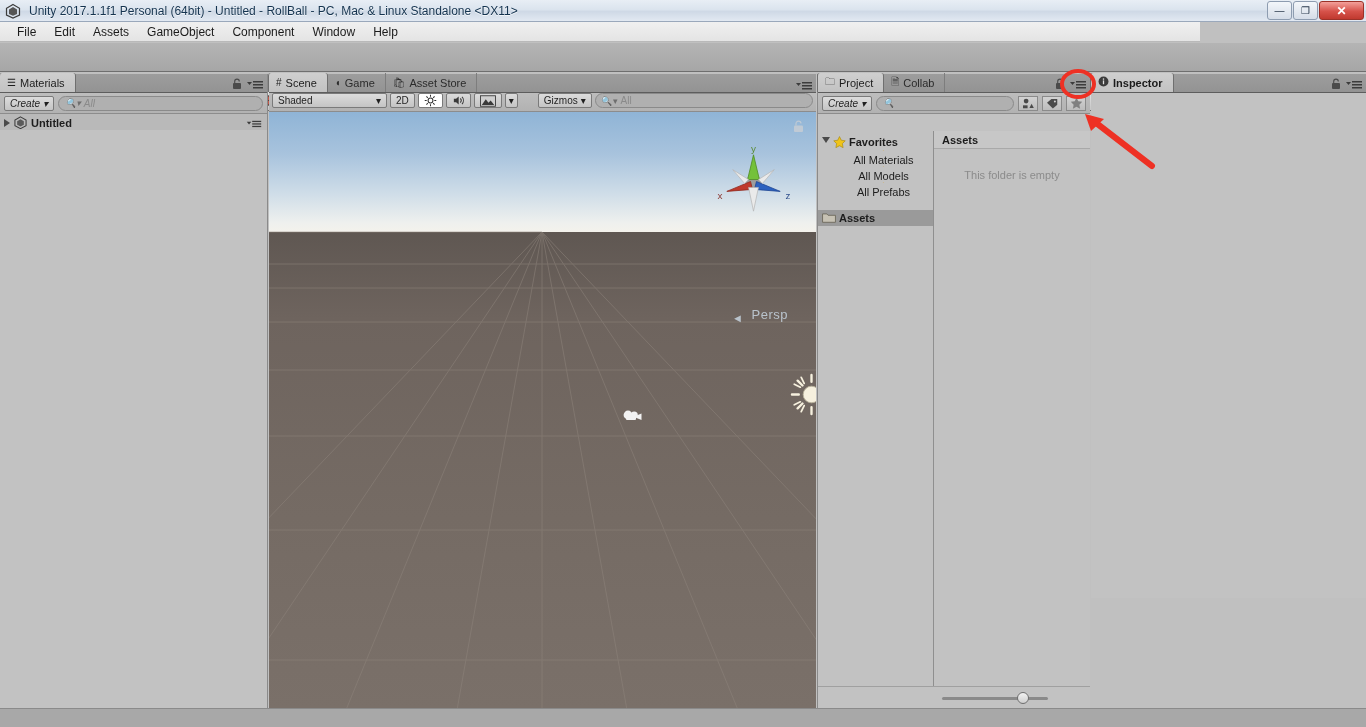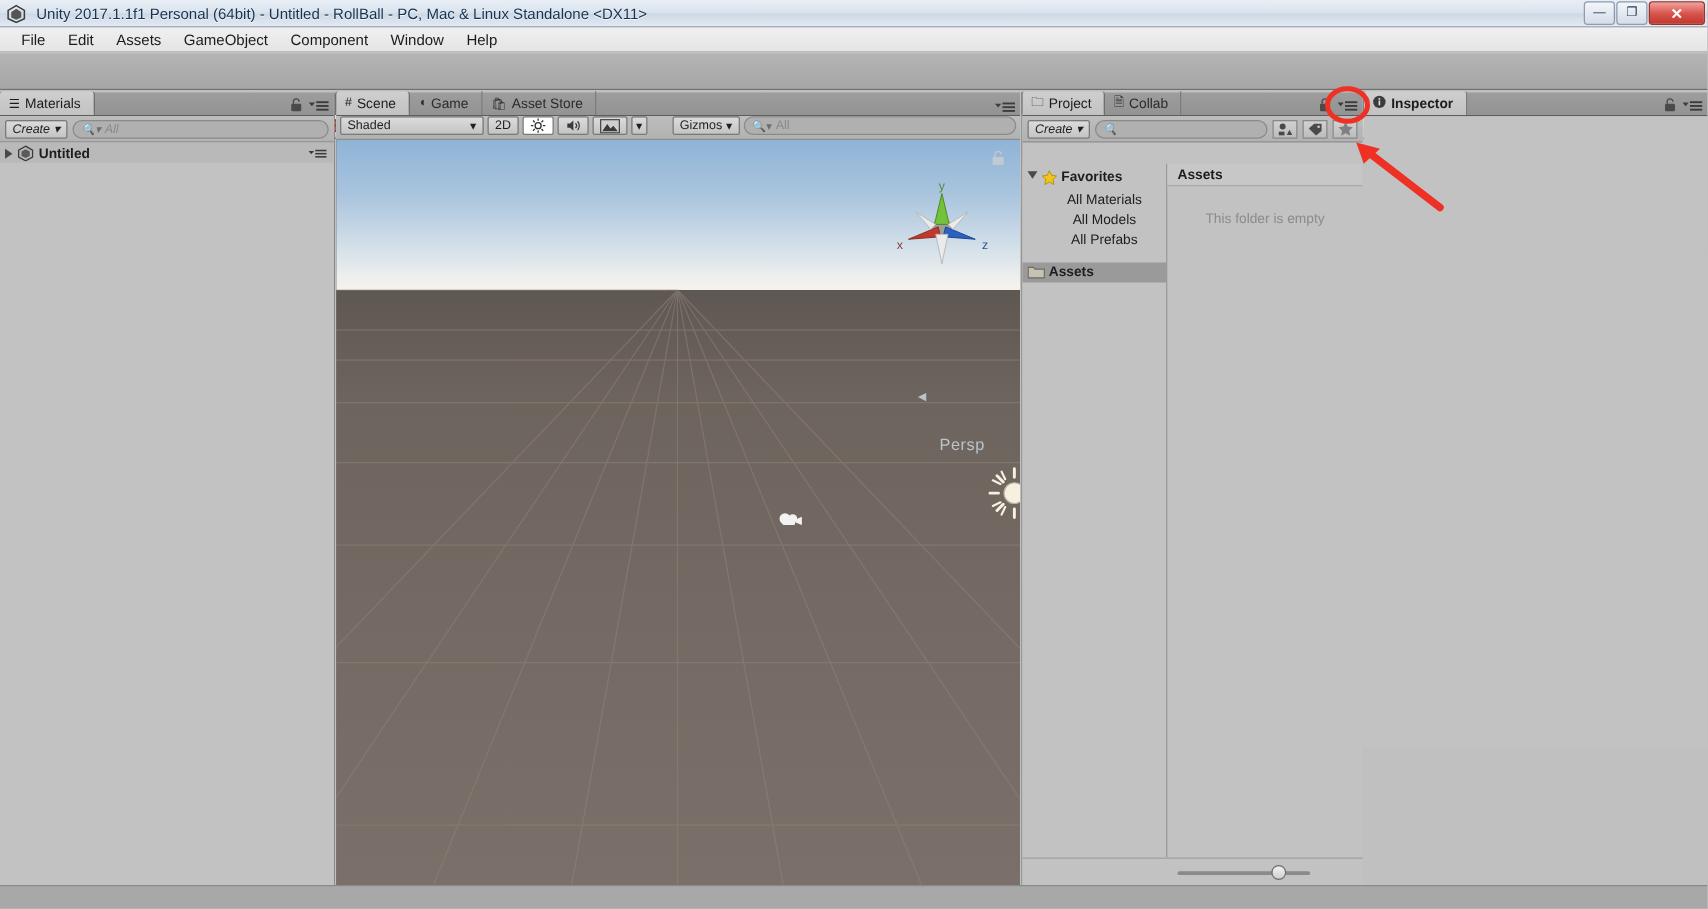--- a/index.html
+++ b/index.html
@@ -36,21 +36,21 @@
   }
   .winbtn.close {
     width:45px;
     background: linear-gradient(to bottom,#f3a09a,#d6524a 55%,#c0392f);
     border-color:#9b3229; color:#fff; font-weight:bold; font-size:12px;
   }
   .winbtn .glyph { line-height:1; }
 
   
   .menubar {
-    position:absolute; left:0; top:22px; width:1366px; height:20px;
+    position:absolute; left:0; top:22px; width:1200px; height:20px;
     background:linear-gradient(to bottom,#f0f0f0,#e4e4e4);
     border-bottom:1px solid #b9b9b9;
     display:flex; align-items:center; padding-left:8px;
   }
   .menuitem {
     padding:2px 9px; font-size:12px; color:#1b1b1b; cursor:default;
     font-family:"Liberation Sans", sans-serif;
   }
 
   
@@ -179,21 +179,20 @@
     position:absolute; left:0; top:120px; width:100%; bottom:0;
     background:linear-gradient(to bottom,#5f5752 0%,#6e645e 18%,#756b64 60%,#7a7069 100%);
   }
   .grid { position:absolute; left:0; top:118px; width:100%; bottom:0; }
 
   .sun-gizmo { position:absolute; left:521px; top:261px; width:43px; height:43px; }
   .cam-gizmo { position:absolute; left:353px; top:296px; width:22px; height:16px; }
   .persp-label {
     position:absolute; right:28px; top:195px; color:#b9c3cc; font-size:13px;
     letter-spacing:.5px;
-    margin-top:41px;
   }
   .persp-arrow { position:absolute; right:73px; top:200px; color:#b9c3cc; font-size:11px; }
   .axis-gizmo { position:absolute; right:20px; top:28px; width:85px; height:85px; }
   .scene-lock { position:absolute; right:12px; top:8px; }
 
   
   #projectpanel { left:817px; top:74px; width:273px; height:634px; border-left:1px solid #8a8a8a;}
   .proj-split { position:absolute; left:0; right:0; top:38px; bottom:22px; display:flex; }
   .proj-tree {
     width:116px; background:#c2c2c2; border-right:1px solid #8f8f8f; padding-top:3px;

